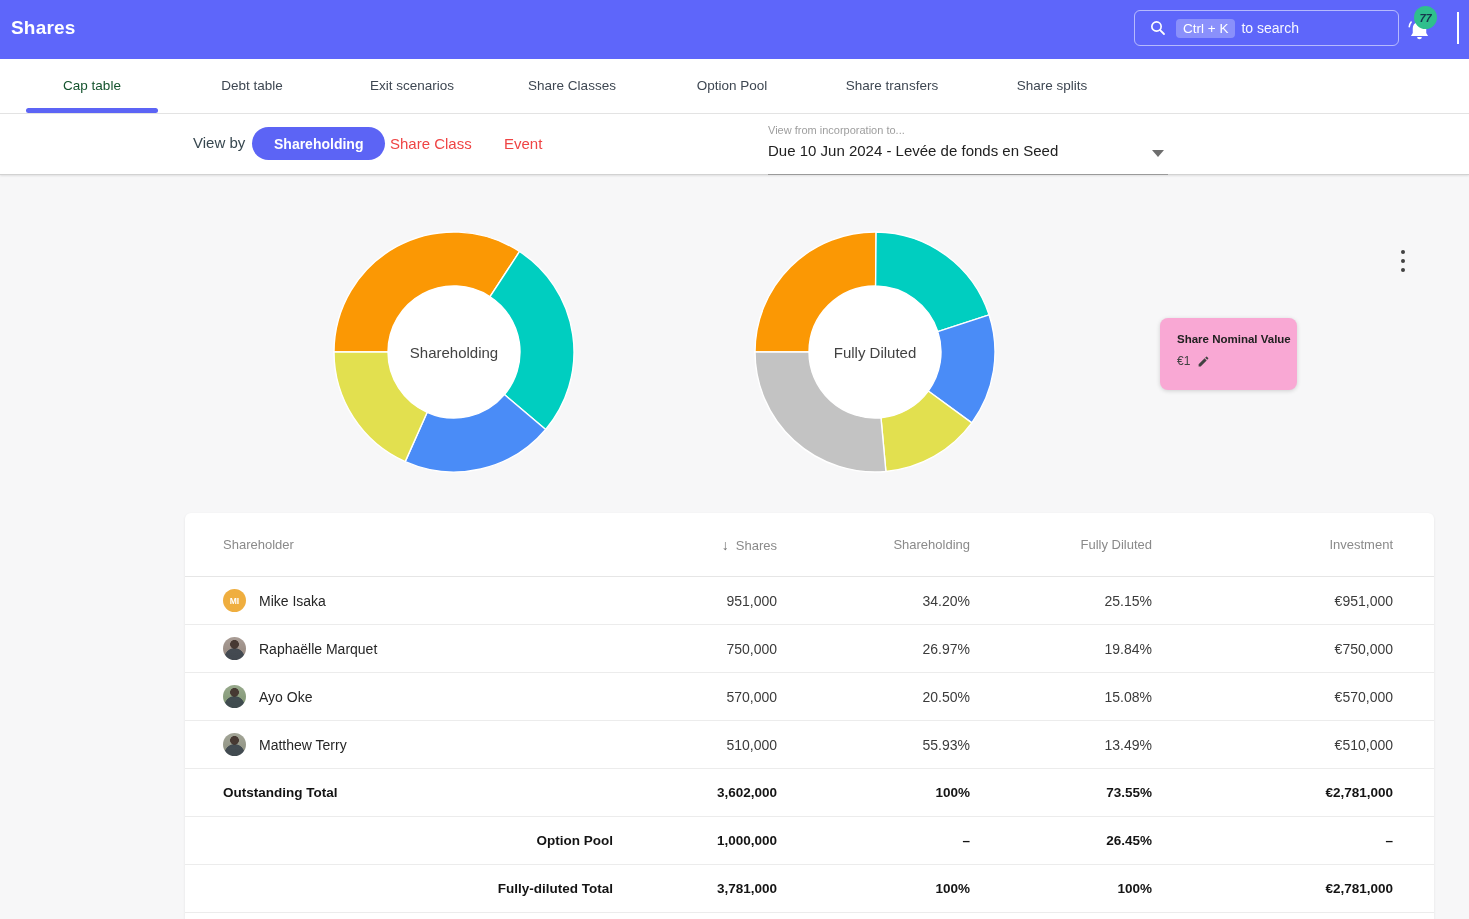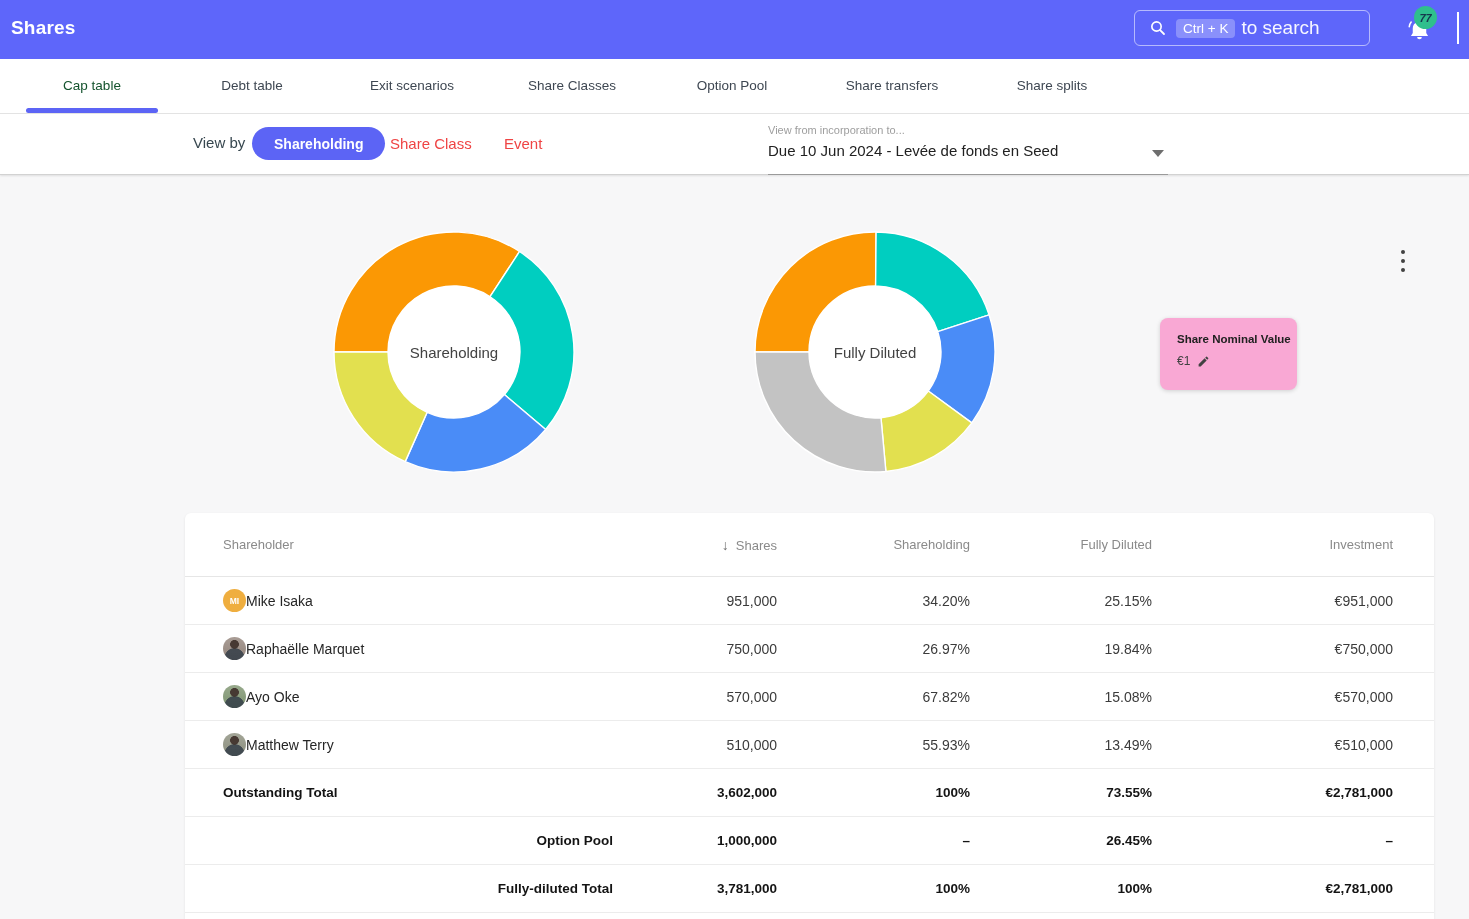--- a/index.html
+++ b/index.html
@@ -7,25 +7,25 @@
   body {
     font-family: "Liberation Sans", sans-serif;
     background:#F7F7F8;
     position:relative;
     overflow:hidden;
     color:#333;
   }
   
   .app-header { position:absolute; top:0; left:0; width:100%; height:59px; background:#5E66FA; }
   .app-title { position:absolute; left:11px; top:17px; color:#fff; font-size:19px; font-weight:700; letter-spacing:.2px; }
-  .search-box { position:absolute; left:1134px; top:10px; width:236px; height:36px;
+  .search-box { position:absolute; left:1134px; top:10px; width:265px; height:36px;
     border:1px solid rgba(255,255,255,.55); border-radius:6px; display:flex; align-items:center; padding:0 10px; cursor:text; }
   .search-box .mag { width:18px; height:18px; margin:0 9px 0 4px; flex:0 0 auto; }
   .kbd-chip { background:rgba(255,255,255,.28); color:#fff; font-size:13.5px; border-radius:4px; padding:2px 7px; margin-right:6px; }
-  .search-hint { color:rgba(255,255,255,.95); font-size:19px; }
+  .search-hint { color:rgba(255,255,255,.95); font-size:14px; }
   .bell-wrap { position:absolute; left:1406px; top:10px; width:36px; height:38px; cursor:pointer; }
   .bell-wrap svg { position:absolute; left:0; top:6px; }
   .badge { position:absolute; left:8px; top:-4px; width:23px; height:23px; border-radius:50%;
     background:#2FBF8D; color:#16384D; font-size:11px; font-weight:700; display:flex; align-items:center; justify-content:center; font-style:italic; }
   .header-divider { position:absolute; left:1457px; top:12px; width:2px; height:32px; background:#fff; }
 
   
   .tabbar { position:absolute; top:59px; left:0; width:100%; height:55px; background:#fff;
     border-bottom:1px solid #E4E4E4; display:flex; padding-left:12px; }
   .tab { width:160px; text-align:center; line-height:54px; font-size:13.5px; font-weight:500; color:#3E4752; position:relative; cursor:pointer; white-space:nowrap; }
@@ -66,21 +66,21 @@
 
   
   .table-card { position:absolute; left:185px; top:513px; width:1249px; height:406px; background:#fff;
     border-radius:6px 6px 0 0; box-shadow:0 1px 3px rgba(0,0,0,.08); overflow:hidden; }
   .trow { display:grid; grid-template-columns:390px 164px 193px 182px 241px; padding:0 41px 0 38px; align-items:center; }
   .thead { height:64px; border-bottom:1px solid #E6E6E6; }
   .th { font-size:13px; color:#8A8A8A; }
   .th.num, .td.num { text-align:right; }
   .sort-arrow { color:#6E6E6E; font-size:14px; margin-right:7px; }
   .drow { height:48px; border-bottom:1px solid #ECECEC; cursor:pointer; }
-  .name-cell { display:flex; align-items:center; }
+  .name-cell { display:flex; align-items:center; gap:13px; }
   .avatar { width:23px; height:23px; border-radius:50%; flex:0 0 auto; }
   .avatar.initials { display:flex; align-items:center; justify-content:center; color:#fff; font-size:8.5px; font-weight:700; }
   .avatar.photo {
     background:
       radial-gradient(circle at 50% 32%, rgba(66,52,46,.95) 0 21%, transparent 24%),
       radial-gradient(circle at 50% 92%, rgba(52,62,72,.85) 0 40%, transparent 43%),
       linear-gradient(180deg, var(--tone-light) 0%, var(--tone) 100%);
   }
   .pname { font-size:14px; font-weight:500; color:#262626; }
   .td { font-size:14px; color:#3B3B3B; }
@@ -195,21 +195,21 @@
         <div class="td num">26.97%</div>
         <div class="td num">19.84%</div>
         <div class="td num">€750,000</div>
       </div>
       <div class="trow drow">
         <div class="name-cell">
           <div class="avatar photo" style="--tone: #7E9470; --tone-light: #7E9470CC;"></div>
           <span class="pname">Ayo Oke</span>
         </div>
         <div class="td num">570,000</div>
-        <div class="td num">67.82%</div>
+        <div class="td num">20.50%</div>
         <div class="td num">15.08%</div>
         <div class="td num">€570,000</div>
       </div>
       <div class="trow drow">
         <div class="name-cell">
           <div class="avatar photo" style="--tone: #8C8F7E; --tone-light: #8C8F7ECC;"></div>
           <span class="pname">Matthew Terry</span>
         </div>
         <div class="td num">510,000</div>
         <div class="td num">55.93%</div>

